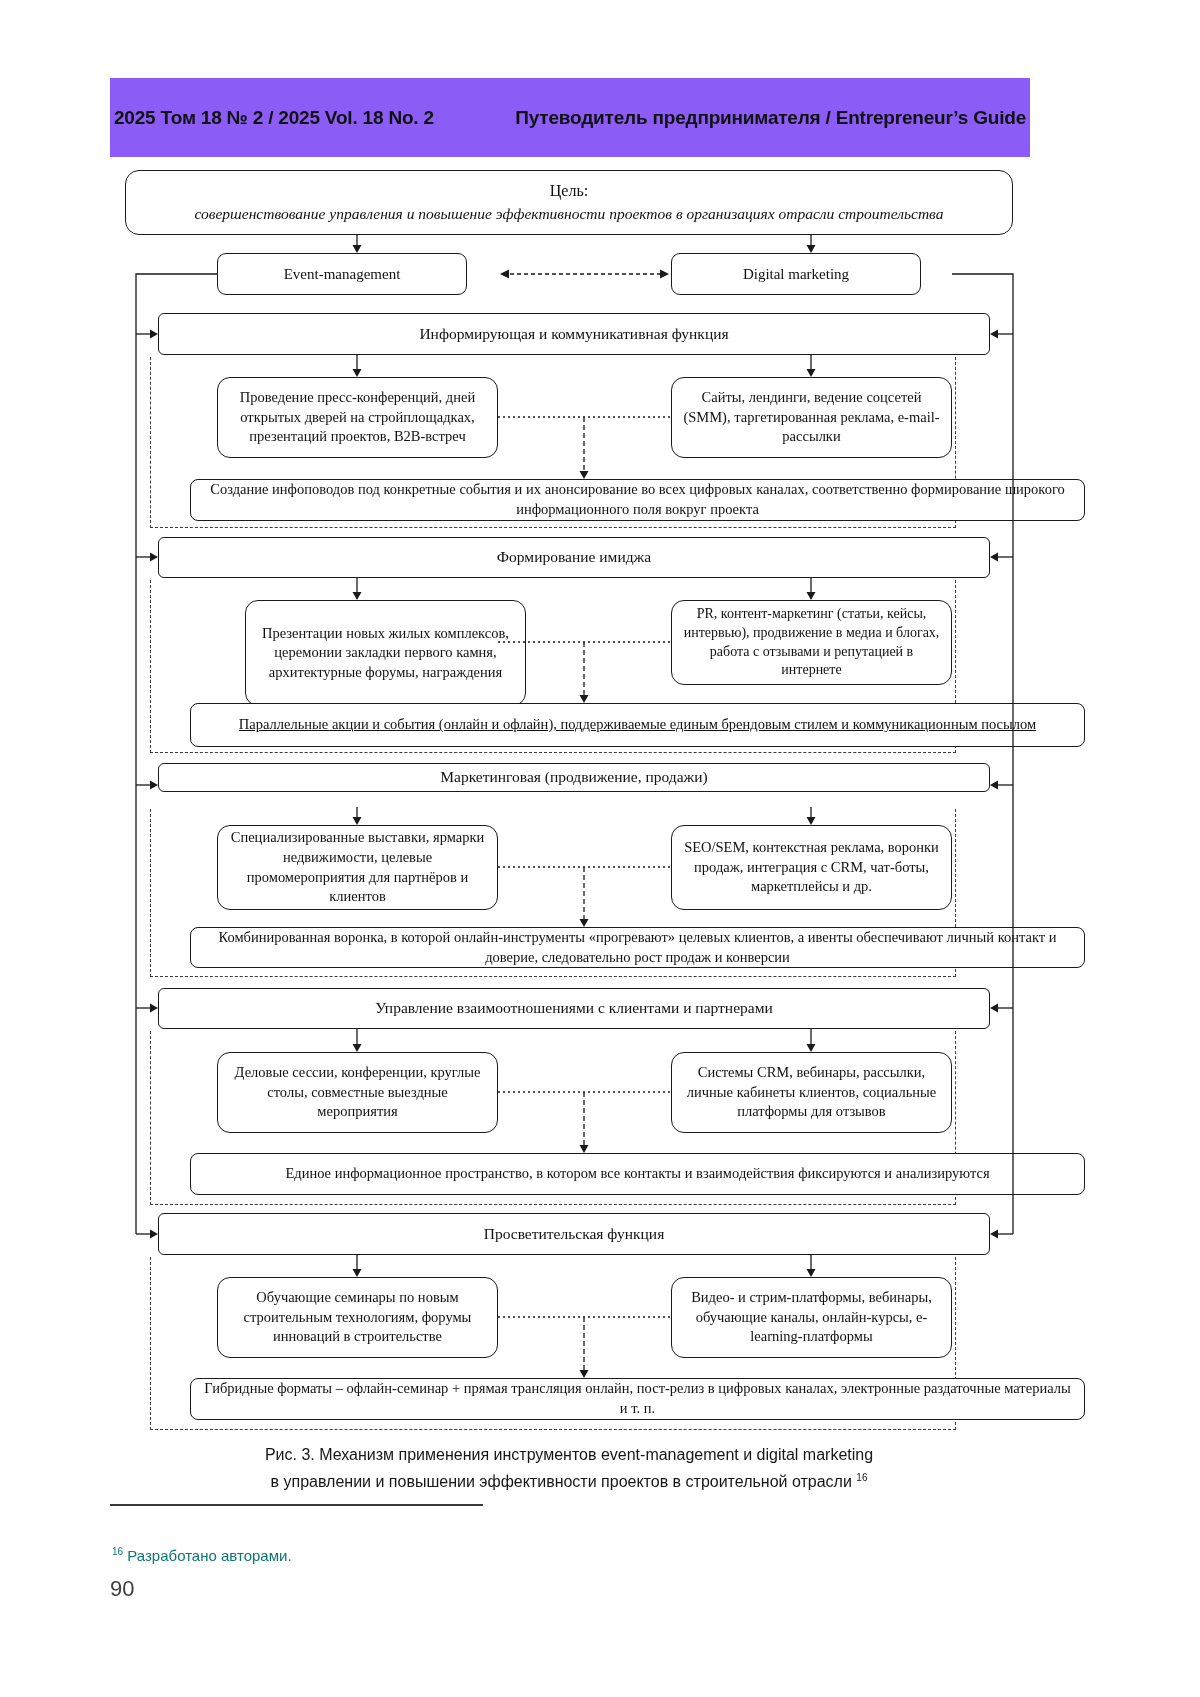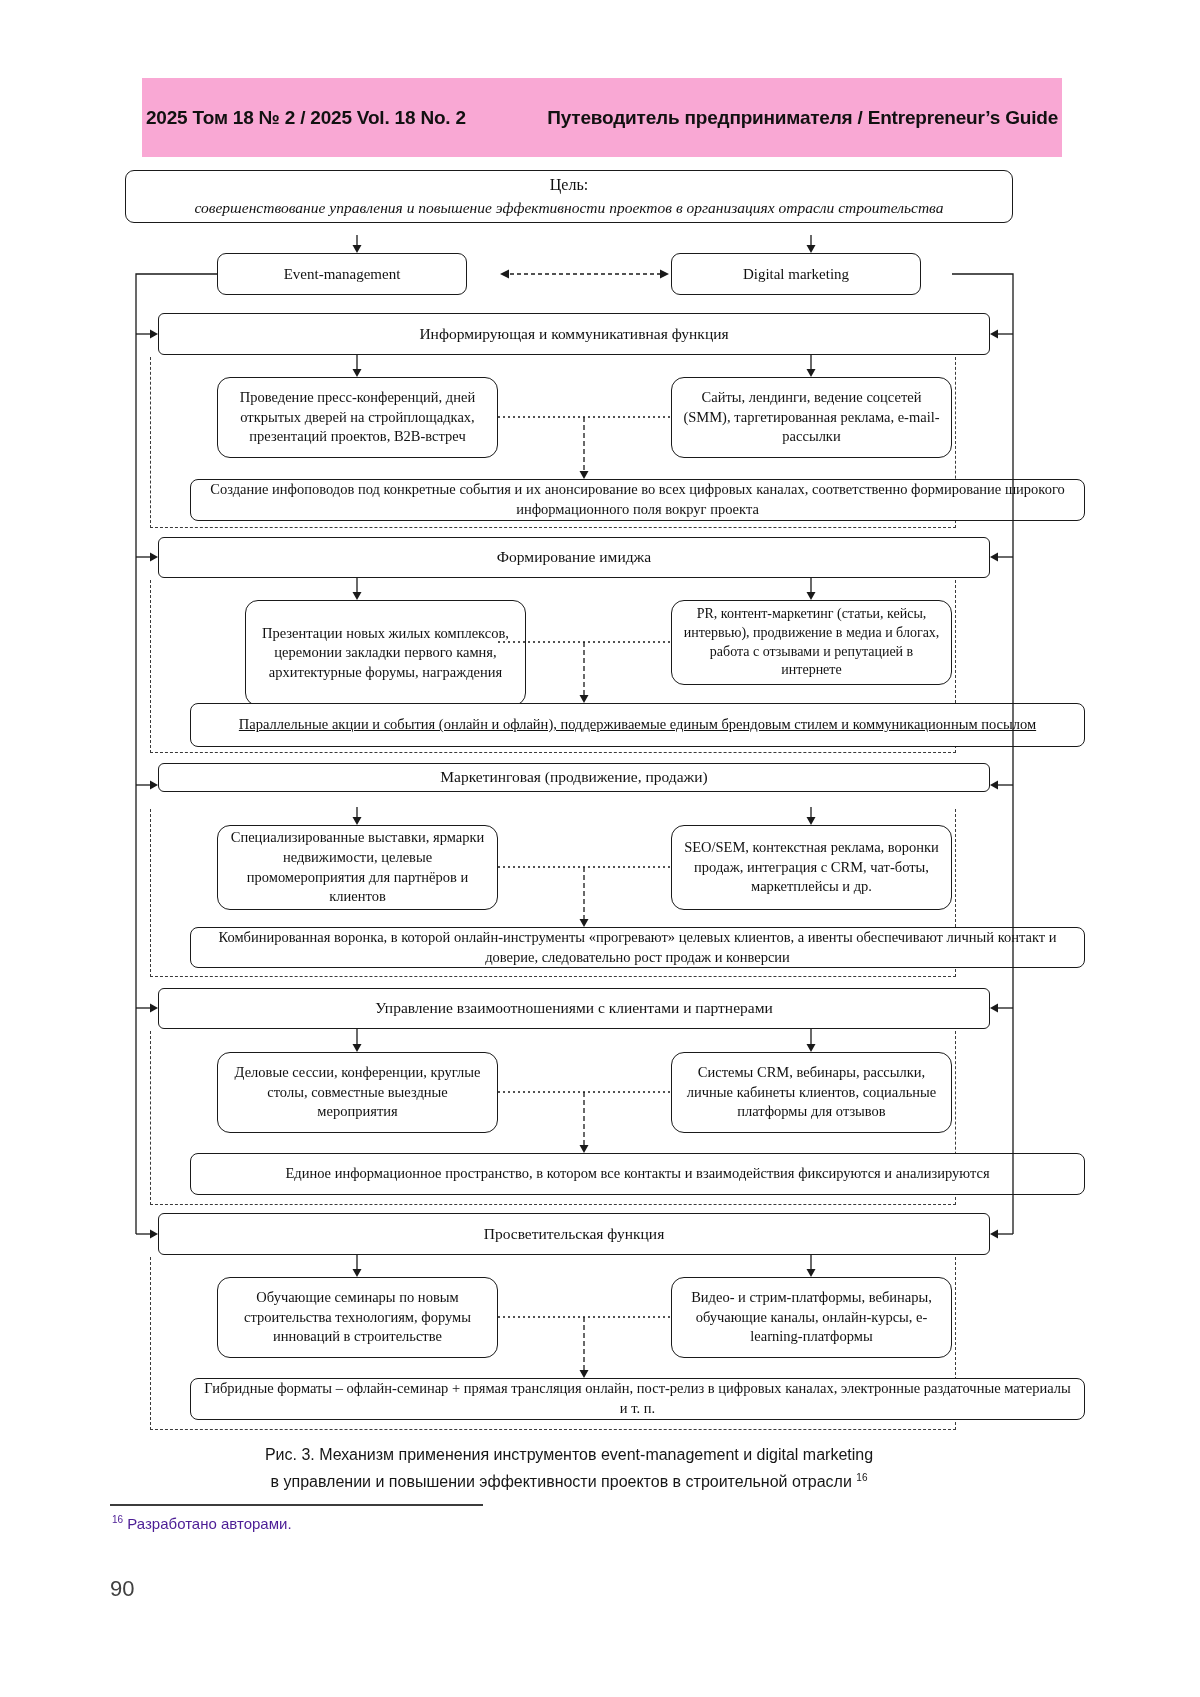--- a/index.html
+++ b/index.html
@@ -9,21 +9,21 @@
   
   .hdr{position:absolute;left:110px;top:78px;width:920px;height:79px;
        display:flex;align-items:center;justify-content:space-between;
        font-family:"Liberation Sans",sans-serif;font-weight:bold;font-size:19px;
        padding:0 4px;box-sizing:border-box;letter-spacing:-0.2px;}
 
   
   .fbox{position:absolute;background:#fff;border:1.4px solid #1a1a1a;
         display:flex;align-items:center;justify-content:center;text-align:center;
         box-sizing:border-box;z-index:2;line-height:1.35;}
-  .goal{left:125px;top:170px;width:888px;height:53px;border-radius:9px;
+  .goal{left:125px;top:170px;width:888px;height:65px;border-radius:14px;
         flex-direction:column;font-size:16px;}
   .goal .sub{font-style:italic;font-size:15.5px;margin-top:2px;}
   .colbox{top:253px;width:250px;height:42px;border-radius:9px;font-size:15px;}
   .col-left{left:217px;} .col-right{left:671px;}
   .banner{left:158px;width:832px;border-radius:6px;font-size:15.5px;}
   .lbox{left:217px;width:281px;border-radius:13px;font-size:14.5px;padding:4px 8px;}
   .rbox{left:671px;width:281px;border-radius:13px;font-size:14.5px;padding:4px 8px;}
   .sbox{left:190px;width:895px;border-radius:8px;font-size:14.5px;padding:2px 10px;}
 
   
@@ -34,31 +34,31 @@
   #wires{position:absolute;left:0;top:0;z-index:3;pointer-events:none;}
   #wires line, #wires polyline{stroke:#1a1a1a;stroke-width:1.3;fill:none;}
   #wires polygon{fill:#1a1a1a;stroke:none;}
 
   
   .caption{position:absolute;left:125px;top:1443px;width:888px;text-align:center;
            font-family:"Liberation Sans",sans-serif;font-size:16px;color:#161616;
            line-height:23px;}
   .caption sup, .footnote sup{font-size:10px;}
   .fn-rule{position:absolute;left:110px;top:1504px;width:373px;height:2px;background:#3c3c3c;}
-  .footnote{position:absolute;left:112px;top:1514px;
-            font-family:"Liberation Sans",sans-serif;font-size:15px;color:#4c1d95;}
+  .footnote{position:absolute;left:112px;top:1546px;
+            font-family:"Liberation Sans",sans-serif;font-size:15px;color:#0f766e;}
   .folio{position:absolute;left:110px;top:1576px;
          font-family:"Liberation Sans",sans-serif;font-size:22px;color:#404040;}
 </style>
 </head>
 <body>
 
 <div id="page">
 
-  <div class="hdr" style="background:#f9a8d4;margin-left:32px;">
+  <div class="hdr" style="background:#8b5cf6;">
     <span>2025  Том 18  № 2  /  2025  Vol. 18  No. 2</span>
     <span>Путеводитель предпринимателя  /  Entrepreneur’s Guide</span>
   </div>
 
   <div class="sec-dash" style="top:357px;height:171px;"></div>
   <div class="sec-dash" style="top:580px;height:173px;"></div>
   <div class="sec-dash" style="top:809px;height:168px;"></div>
   <div class="sec-dash" style="top:1031px;height:174px;"></div>
   <div class="sec-dash" style="top:1257px;height:173px;"></div>
 
@@ -123,21 +123,21 @@
     <span>Системы CRM, вебинары, рассылки, личные кабинеты клиентов, социальные платформы для отзывов</span>
     </div>
   <div class="fbox sbox" style="top:1153px;height:42px;">
     <span>Единое информационное пространство, в котором все контакты и взаимодействия фиксируются и анализируются</span>
     </div>
 
   <div class="fbox banner" style="top:1213px;height:42px;">
     <span>Просветительская функция</span>
     </div>
   <div class="fbox lbox" style="top:1277px;height:81px;">
-    <span>Обучающие семинары по новым строительства технологиям, форумы инноваций в строительстве</span>
+    <span>Обучающие семинары по новым строительным технологиям, форумы инноваций в строительстве</span>
     </div>
   <div class="fbox rbox" style="top:1277px;height:81px;">
     <span>Видео- и стрим-платформы, вебинары, обучающие каналы, онлайн-курсы, e-learning-платформы</span>
     </div>
   <div class="fbox sbox" style="top:1378px;height:42px;">
     <span>Гибридные форматы – офлайн-семинар + прямая трансляция онлайн, пост-релиз в цифровых каналах, электронные раздаточные материалы и т. п.</span>
     </div>
 
   <svg id="wires" width="1200" height="1697">
 

